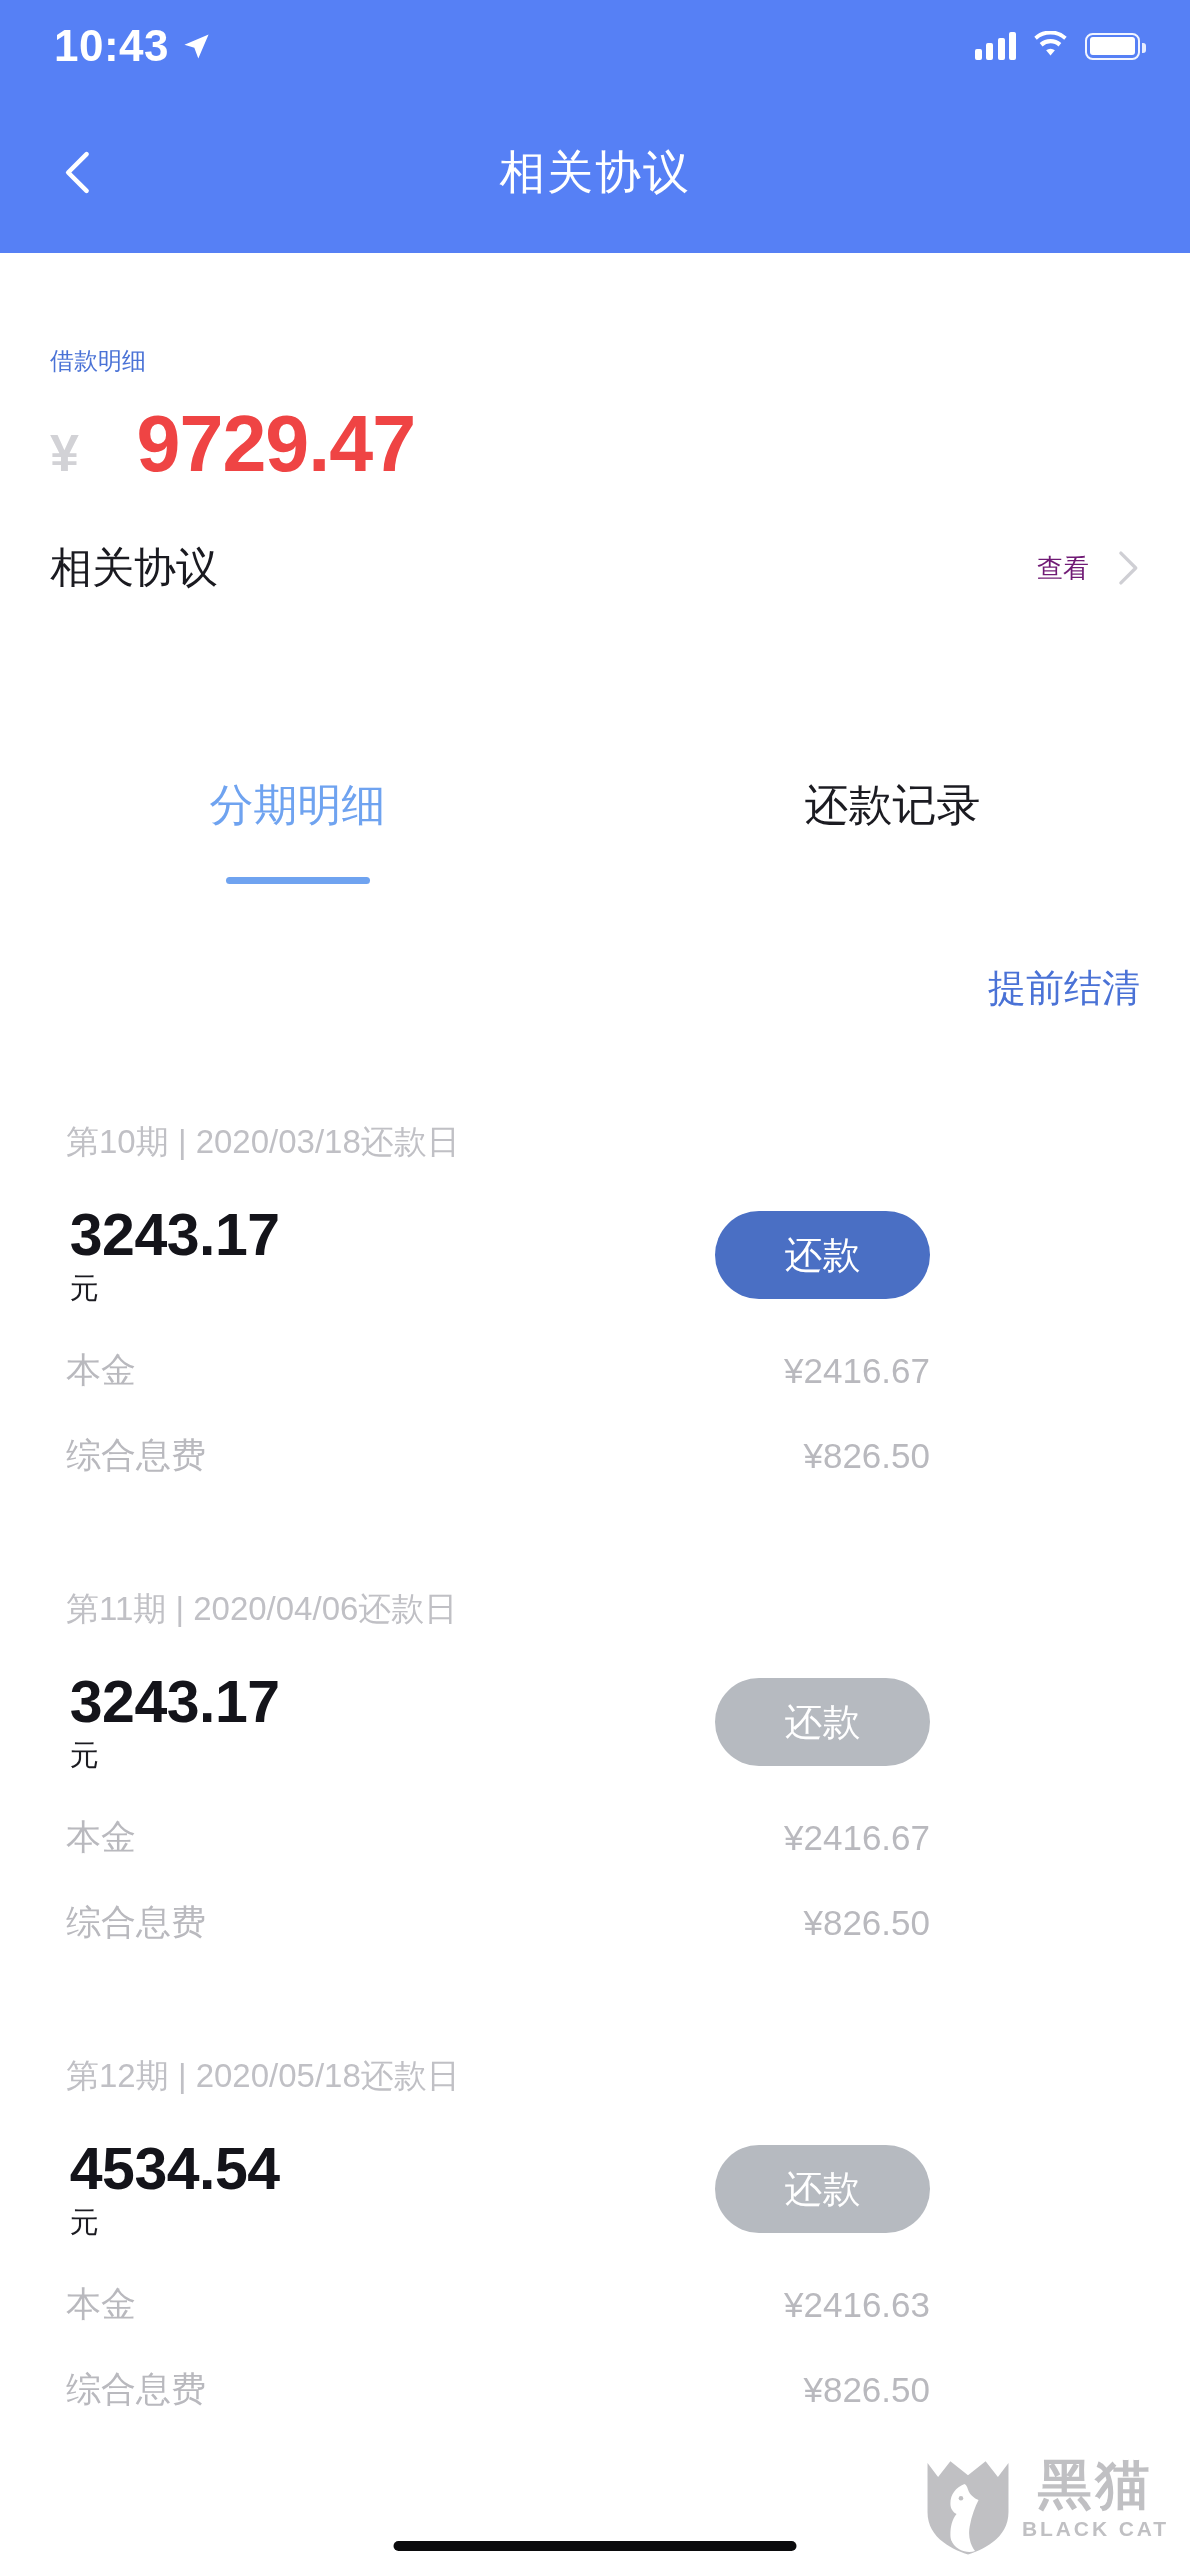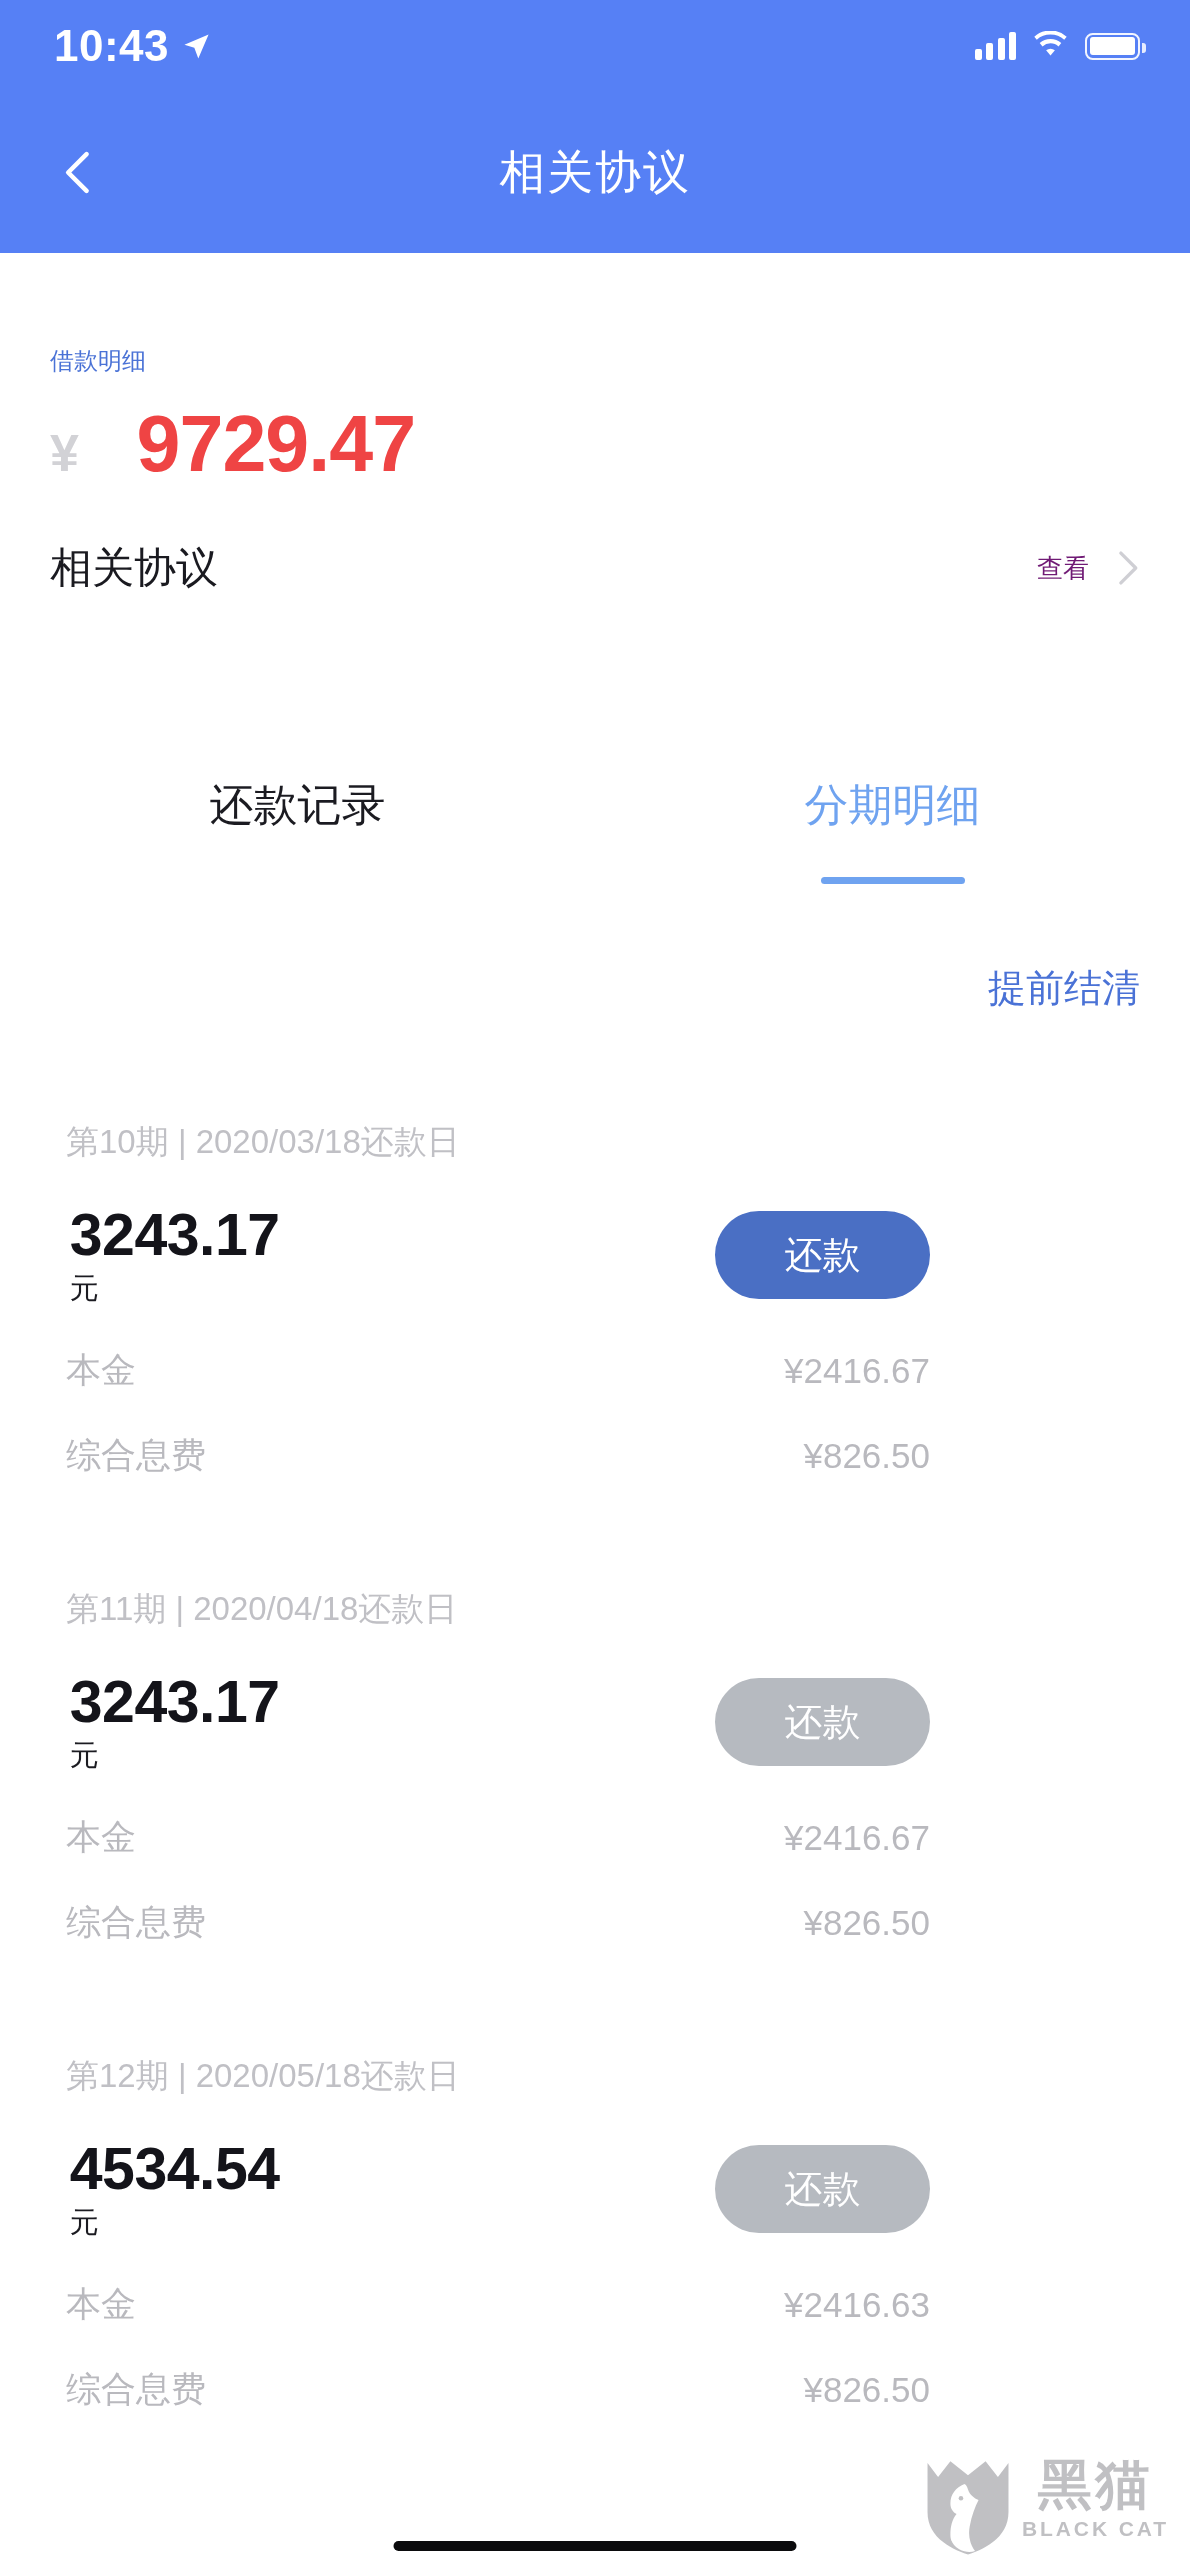--- a/index.html
+++ b/index.html
@@ -191,27 +191,27 @@
       <span class="agree-right">
         <span class="agree-view">查看</span>
         <svg viewBox="0 0 24 24" width="42" height="42">
           <path d="M8.5 3.5L17 12l-8.5 8.5" fill="none" stroke="#cfcfd4" stroke-width="1.9" stroke-linecap="round" stroke-linejoin="round"></path>
         </svg>
       </span>
     </div>
   </div>
 
   <div class="tabs">
+    <div class="tab active">
+      <span class="tab-label">分期明细</span>
+      <span class="tab-underline"></span>
+    </div>
     <div class="tab inactive">
       <span class="tab-label">还款记录</span>
       <span class="tab-underline hidden"></span>
-    </div>
-    <div class="tab active">
-      <span class="tab-label">分期明细</span>
-      <span class="tab-underline"></span>
     </div>
   </div>
 
   <div class="settle-row">
     <span class="settle-link">提前结清</span>
   </div>
 
   <div class="list">
 
     <div class="inst">
@@ -235,21 +235,21 @@
         <span class="sub-label">综合息费</span>
         <span class="sub-value">¥826.50</span>
       </div>
     </div>
     <div class="inst-gap"></div>
 
     <div class="inst">
       <div class="inst-meta">
         <span>第11期</span>
         <span>|</span>
-        <span>2020/04/18还款日</span>
+        <span>2020/04/06还款日</span>
       </div>
       <div class="inst-main">
         <span class="inst-amount">
           <span class="inst-amt-num">3243.17</span>
           <span class="inst-amt-unit">元</span>
         </span>
         <button class="repay-btn disabled">还款</button>
       </div>
       <div class="subrow">
         <span class="sub-label">本金</span>

